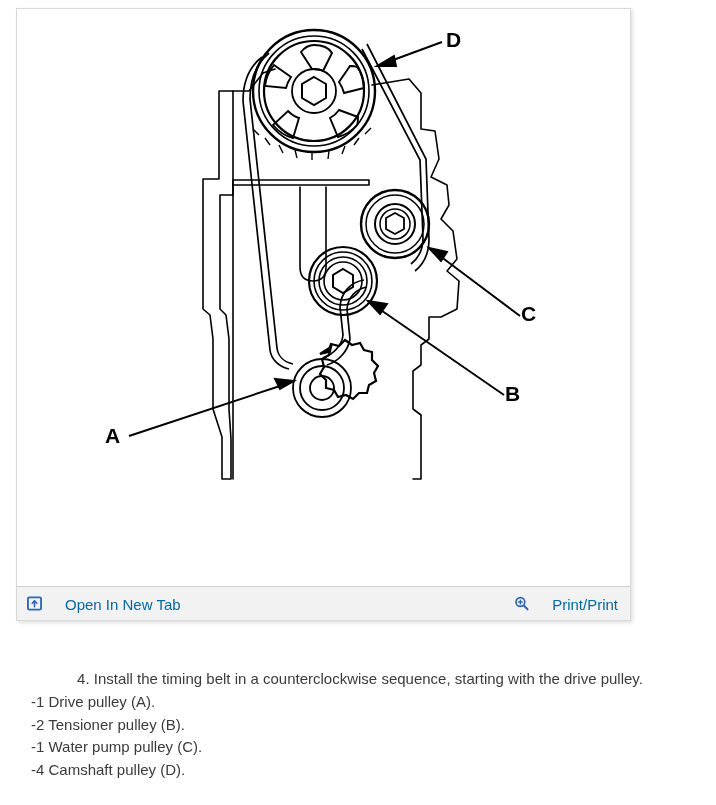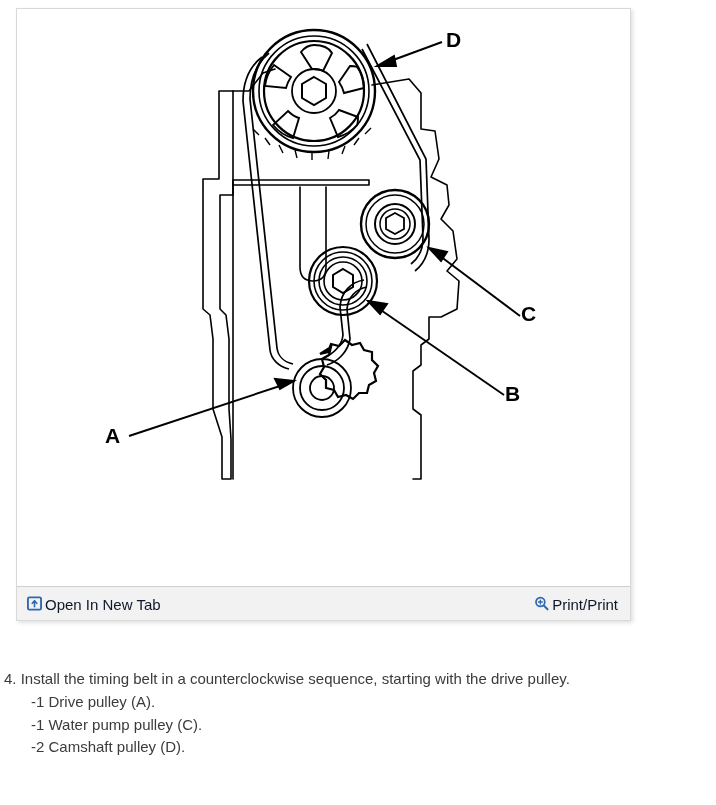--- a/index.html
+++ b/index.html
@@ -39,40 +39,40 @@
     border-top:1px solid #cfcfcf;
     display:flex;
     align-items:center;
     justify-content:space-between;
     box-sizing:border-box;
     padding:0 12px 0 10px;
   }
   .tb-link{
     display:flex;
     align-items:center;
-    gap:3px;
-    color:#0f172a;
+    gap:23px;
+    color:#0369a1;
     font-size:15px;
     cursor:pointer;
     white-space:nowrap;
     line-height:1;
   }
   .tb-link .lbl{position:relative;top:1px;}
   .tb-icon{display:inline-block;width:15px;height:15px;flex:0 0 auto;}
 
   
   .instructions{
     position:absolute;
     left:0;top:668px;
     width:716px;
     color:#3b3b3b;
     font-size:15px;
     line-height:1.52;
   }
-  .ins-main{padding-left:4px;}
+  .ins-main{padding-left:4px;text-align:center;}
   .ins-sub{padding-left:31px;}
 </style>
 </head>
 <body>
 
 <div class="page">
 
   <div class="viewer">
 
     <div class="figure-wrap">
@@ -213,17 +213,18 @@
         </span>
         <span class="lbl">Print/Print</span>
       </div>
 
     </div>
   </div>
 
   <div class="instructions">
     <div class="ins-main">4. Install the timing belt in a counterclockwise sequence, starting with the drive pulley.</div>
     <div class="ins-sub">-1 Drive pulley (A).</div>
+    <div class="ins-sub">-2 Tensioner pulley (B).</div>
     <div class="ins-sub">-1 Water pump pulley (C).</div>
-    <div class="ins-sub">-2 Camshaft pulley (D).</div>
+    <div class="ins-sub">-4 Camshaft pulley (D).</div>
   </div>
 
 </div>
 
 </body></html>

